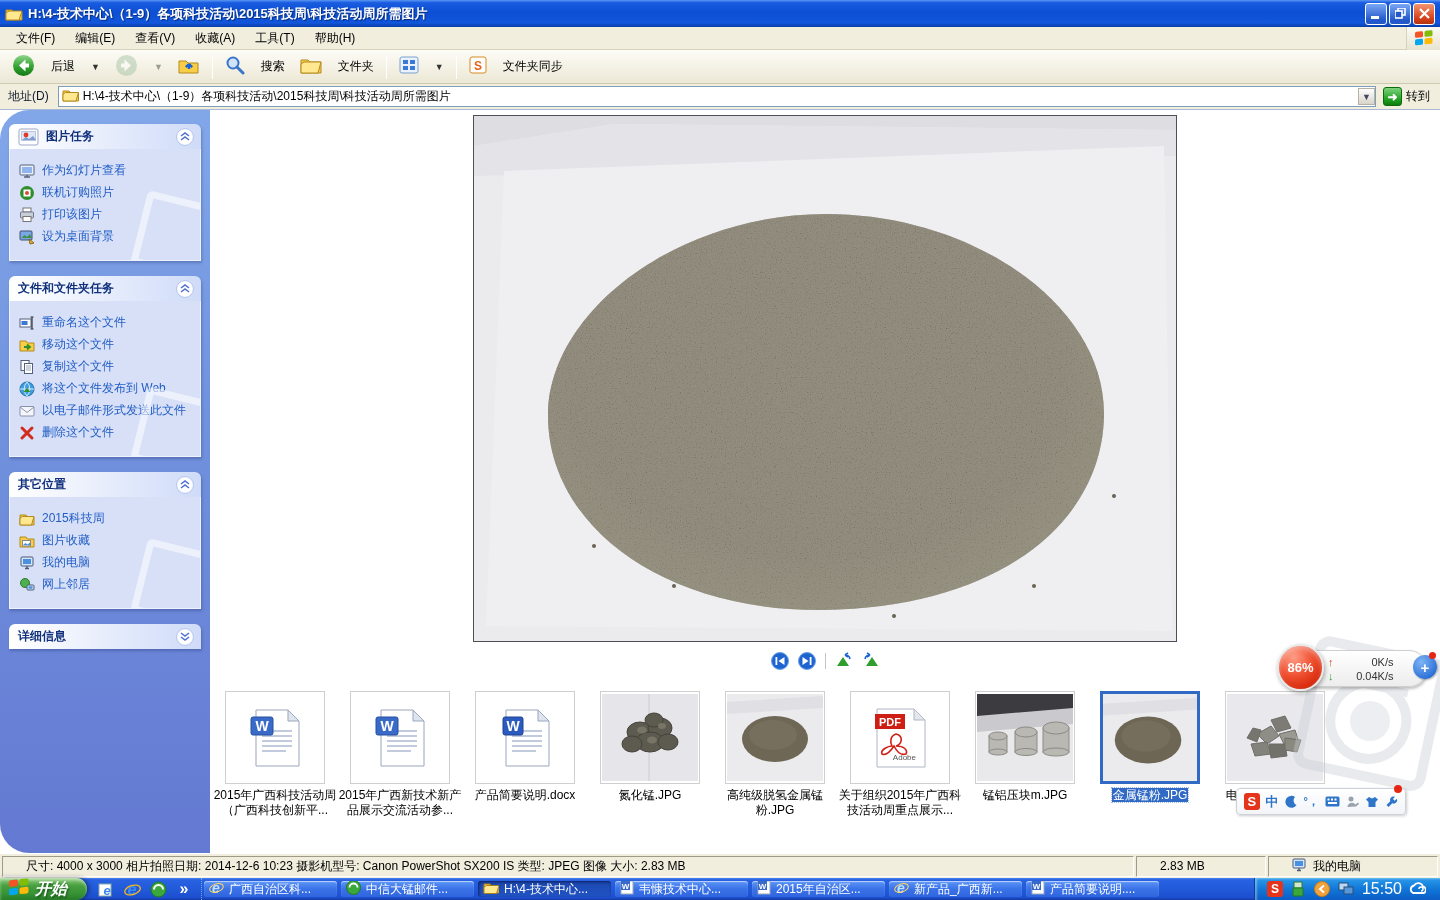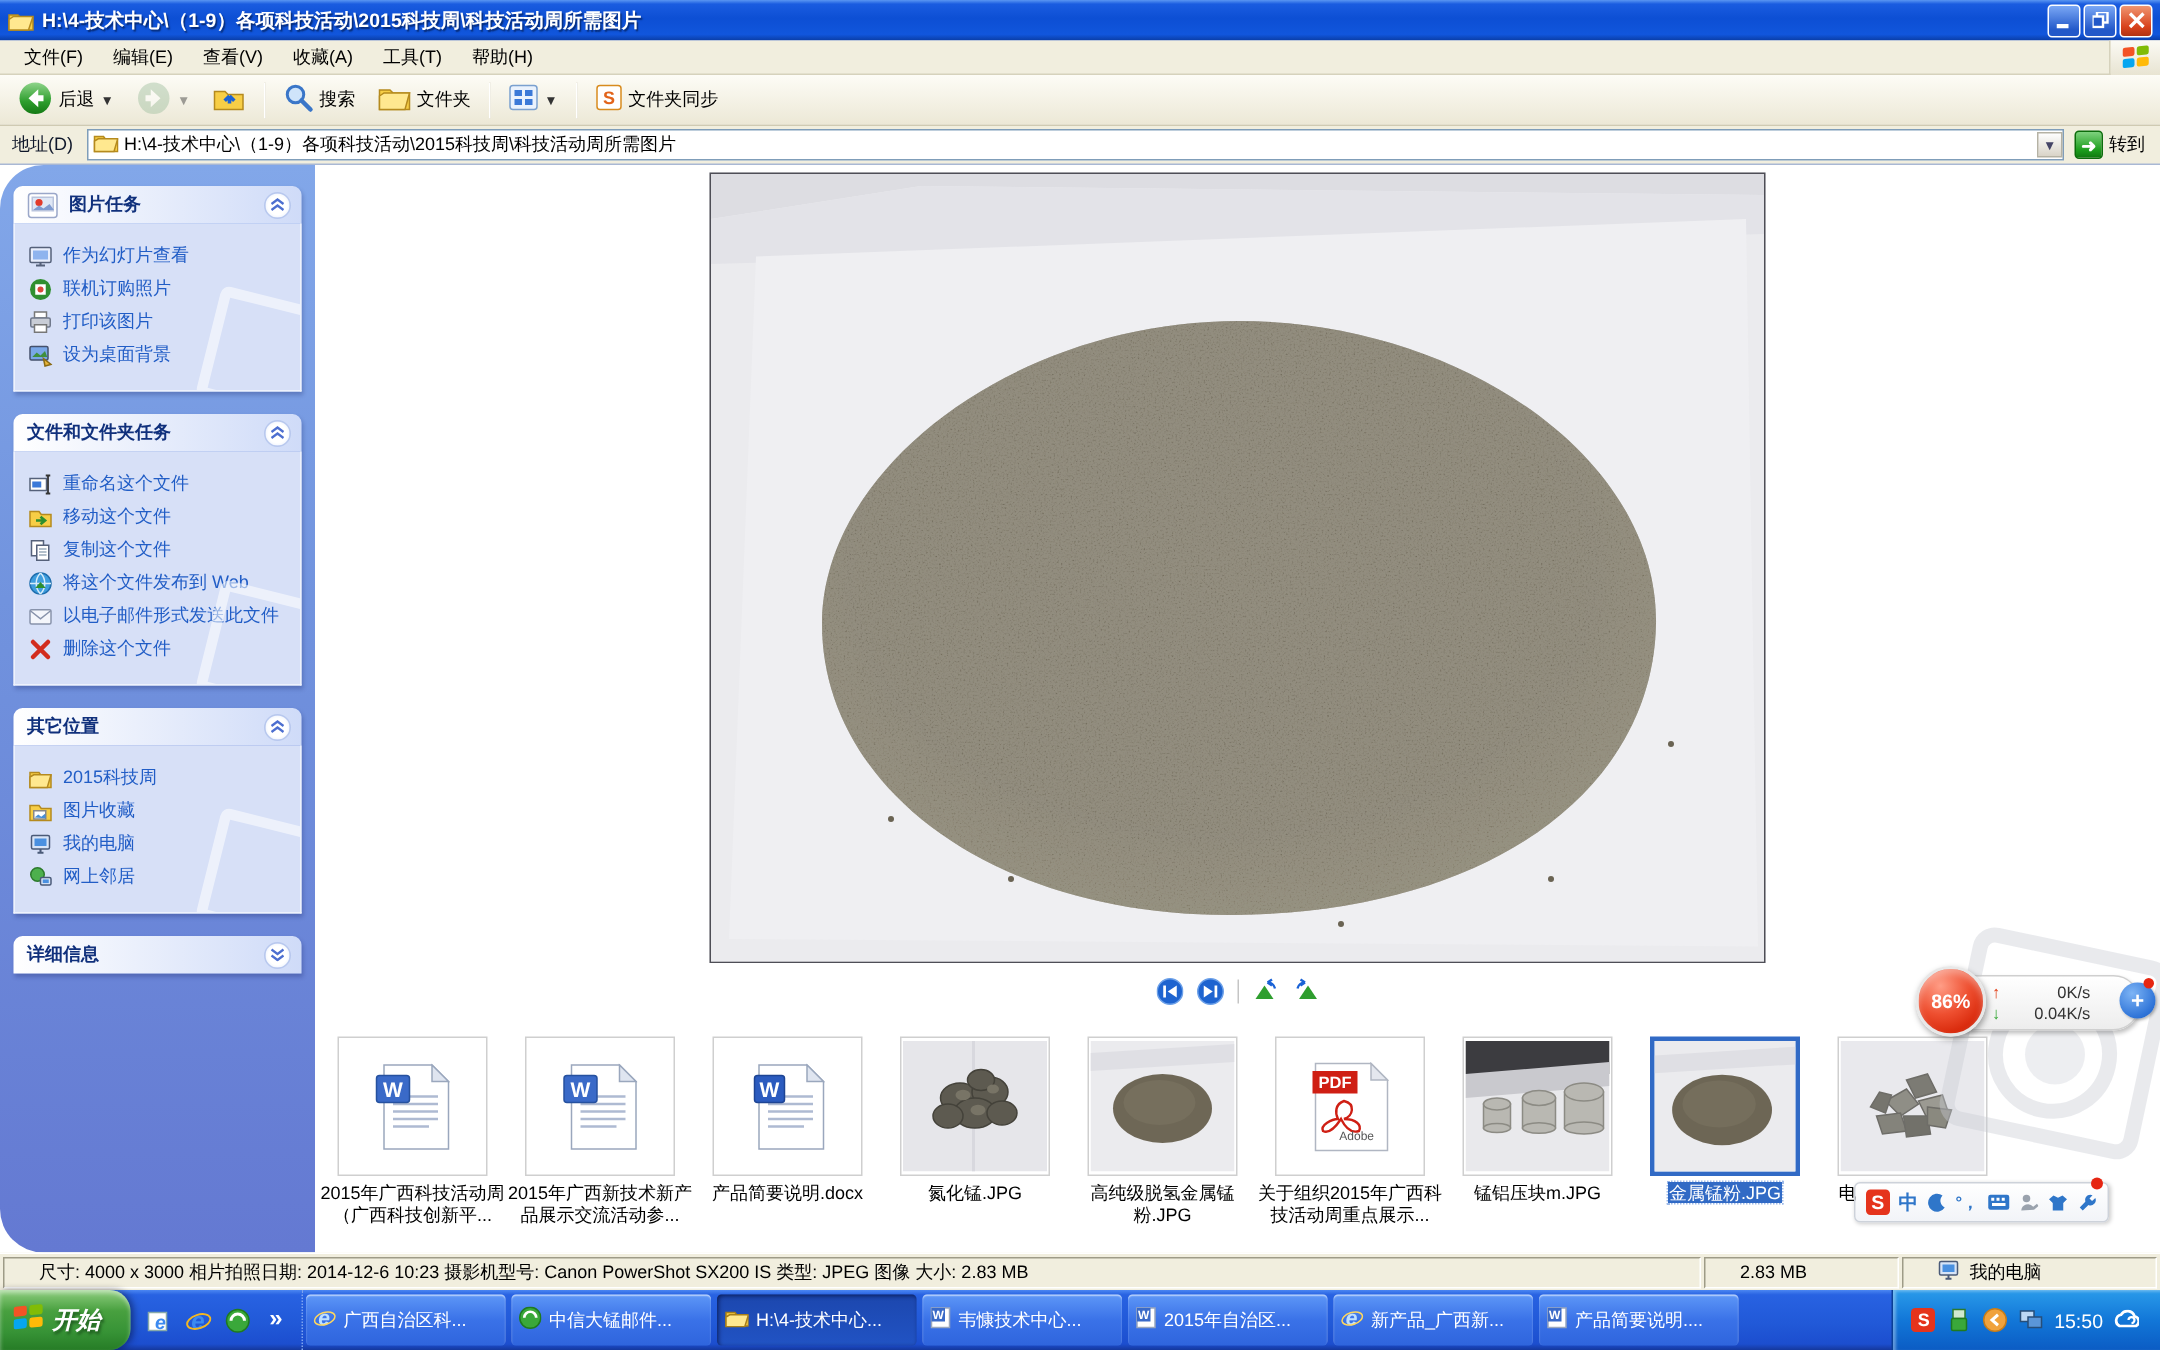--- a/index.html
+++ b/index.html
@@ -15,21 +15,21 @@
   .wb.minmax { background:linear-gradient(180deg,#7aa7f5,#2258c9 80%); }
   .wb.close { background:linear-gradient(180deg,#f09570,#d8421c 70%,#b23311); }
 
   
   .menubar { height:23px; background:#f1eede; border-bottom:1px solid #d6d2bc; display:flex; align-items:center; padding-left:6px; font-size:12px; flex:none; }
   .menu-item { padding:18px 10px; cursor:default; }
   .throbber { margin-left:auto; width:34px; height:23px; background:linear-gradient(#fbfaf4,#e8e4d2); border-left:1px solid #d6d2bc; display:flex; align-items:center; justify-content:center; }
 
   
   .toolbar { height:34px; background:linear-gradient(#fdfcf6,#ece8d6); border-bottom:1px solid #cfcab2; display:flex; align-items:center; padding:0 6px; font-size:12px; gap:3px; flex:none; }
-  .tbtn { display:flex; align-items:center; gap:4px; padding:3px 6px; border-radius:3px; cursor:default; }
+  .tbtn { display:flex; align-items:center; gap:16px; padding:3px 6px; border-radius:3px; cursor:default; }
   .tsep { width:1px; height:24px; background:#c9c4aa; border-right:1px solid #fff; margin:0 3px; }
   .caret { font-size:9px; color:#333; }
   .dis { opacity:.45; }
 
   
   .addressbar { height:26px; background:#f1eede; border-bottom:1px solid #a9b8d4; display:flex; align-items:center; padding:2px 4px; font-size:12px; gap:5px; flex:none; }
   .addr-label { color:#0f172a; padding:0 4px; }
   .addr-box { flex:1; height:21px; background:#fff; border:1px solid #7f9db9; display:flex; align-items:center; padding-left:3px; gap:4px; }
   .addr-text { flex:1; white-space:nowrap; overflow:hidden; }
   .addr-drop { width:17px; height:17px; background:linear-gradient(#fefefe,#d9d4c8); border:1px solid #b5b2a4; display:flex; align-items:center; justify-content:center; font-size:9px; color:#446; }
@@ -62,31 +62,31 @@
   .thumb.selected .thumb-caption span { background:#316ac5; color:#fff; outline:1px dotted #9db9e8; padding:0 1px; }
 
   
   .statusbar { height:25px; background:#f1eede; border-top:1px solid #fff; display:flex; align-items:center; font-size:12px; padding:0 2px; gap:2px; flex:none; }
   .spane { height:21px; display:flex; align-items:center; padding:0 23px; border:1px solid; border-color:#9e9b87 #fff #fff #9e9b87; background:#f1eede; white-space:nowrap; }
   .spane.grow { flex:1; overflow:hidden; }
   .spane.size { width:130px; justify-content:flex-start; }
   .spane.loc { width:170px; gap:5px; }
 
   
-  .taskbar { height:40px; background:linear-gradient(180deg,#4b86f2 0%,#2862e2 8%,#2159d8 55%,#1c4ecf 90%,#15389d 100%); display:flex; align-items:stretch; flex:none; }
+  .taskbar { height:22px; background:linear-gradient(180deg,#4b86f2 0%,#2862e2 8%,#2159d8 55%,#1c4ecf 90%,#15389d 100%); display:flex; align-items:stretch; flex:none; }
   .start { flex:none; display:flex; align-items:center; gap:6px; padding:0 20px 0 9px; border-radius:0 14px 14px 0; background:linear-gradient(180deg,#8fce7f 0%,#48a03f 35%,#379336 70%,#267c26 100%); box-shadow:inset 0 2px 3px rgba(255,255,255,.45), 2px 0 5px rgba(0,0,30,.45); color:#fff; font-size:16px; font-weight:bold; font-style:italic; text-shadow:1px 2px 2px #1e5a1e; cursor:pointer; }
   .ql { display:flex; align-items:center; gap:8px; padding:0 8px 0 10px; border-right:1px dotted #7ea4ef; }
   .qlicon { width:18px; height:18px; display:flex; align-items:center; justify-content:center; cursor:pointer; }
   .taskbtn { flex:none; width:133px; margin:3px 2px; border-radius:3px; background:linear-gradient(180deg,#5e97f7 0%,#3a72e8 50%,#2f65dd 100%); box-shadow:inset 0 1px 1px rgba(255,255,255,.6); color:#fff; font-size:12px; display:flex; align-items:center; gap:5px; padding:0 5px; cursor:pointer; white-space:nowrap; overflow:hidden; }
   .taskbtn.active { background:linear-gradient(180deg,#1c47ae,#2153c4); box-shadow:inset 1px 1px 3px rgba(0,5,40,.6); }
   .tb-label { overflow:hidden; white-space:nowrap; }
   .tray { margin-left:auto; flex:none; display:flex; align-items:center; gap:7px; padding:0 14px 0 12px; background:linear-gradient(180deg,#2a9bea 0%,#1277d8 50%,#0b5cc4 100%); border-left:1px solid #0a3f96; box-shadow:inset 2px 1px 2px rgba(255,255,255,.35); color:#fff; font-size:12px; }
   .trayicon { width:17px; height:17px; display:flex; align-items:center; justify-content:center; cursor:pointer; }
   .sogou-s { width:16px; height:16px; border-radius:3px; background:#e5341c; color:#fff; font-weight:bold; font-size:12px; display:flex; align-items:center; justify-content:center; }
-  .clock { font-size:13px; }
+  .clock { font-size:16px; }
 
   
   .speedball { position:absolute; left:1277px; top:644px; z-index:30; display:flex; align-items:center; }
   .ball-panel { position:absolute; left:22px; top:6px; width:128px; height:37px; background:linear-gradient(#ffffff,#ededed); border:1px solid #cfcfcf; border-radius:18px; box-shadow:1px 2px 3px rgba(0,0,0,.25); display:flex; flex-direction:column; justify-content:center; padding-left:28px; font-size:11px; color:#333; }
   .ball-row { display:flex; align-items:center; gap:4px; height:14px; }
   .ball-row .val { width:56px; text-align:right; }
   .arrow-up { color:#e03c14; font-size:11px; } .arrow-dn { color:#2ea42e; font-size:11px; }
   .ball { position:relative; width:47px; height:47px; border-radius:50%; background:radial-gradient(circle at 34% 26%, #ff9d86, #ee4f30 45%, #d92a0c 75%, #b01f06); border:2px solid #e8e8e8; box-shadow:1px 2px 4px rgba(0,0,0,.35), inset 0 3px 5px rgba(255,255,255,.4); color:#fff; font-weight:bold; font-size:13px; display:flex; align-items:center; justify-content:center; z-index:2; }
   .plus-btn { position:absolute; left:136px; top:11px; width:24px; height:24px; border-radius:50%; background:radial-gradient(circle at 35% 30%, #7db4f5, #2f74d8 70%, #1f5cba); color:#fff; font-size:15px; font-weight:bold; display:flex; align-items:center; justify-content:center; z-index:3; box-shadow:1px 1px 2px rgba(0,0,0,.3); }
   .plus-dot { position:absolute; left:152px; top:8px; width:7px; height:7px; border-radius:50%; background:#e62612; z-index:4; }

